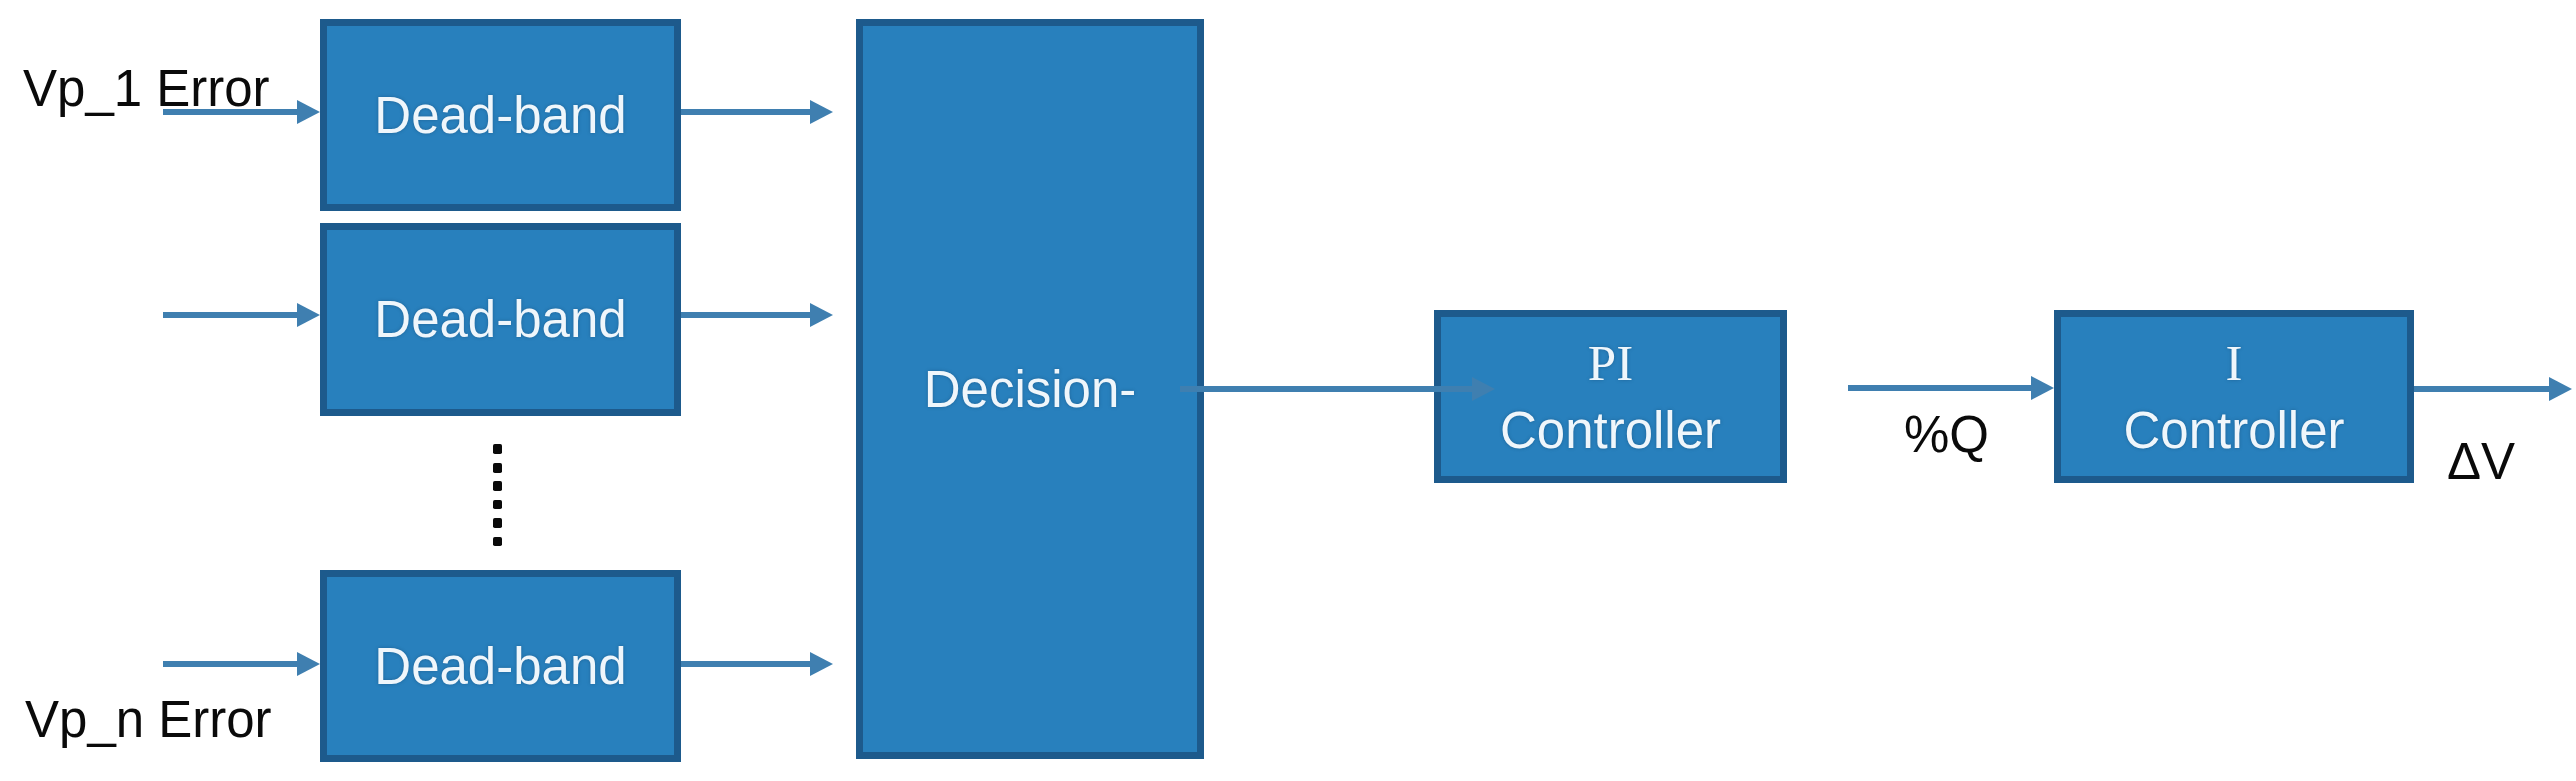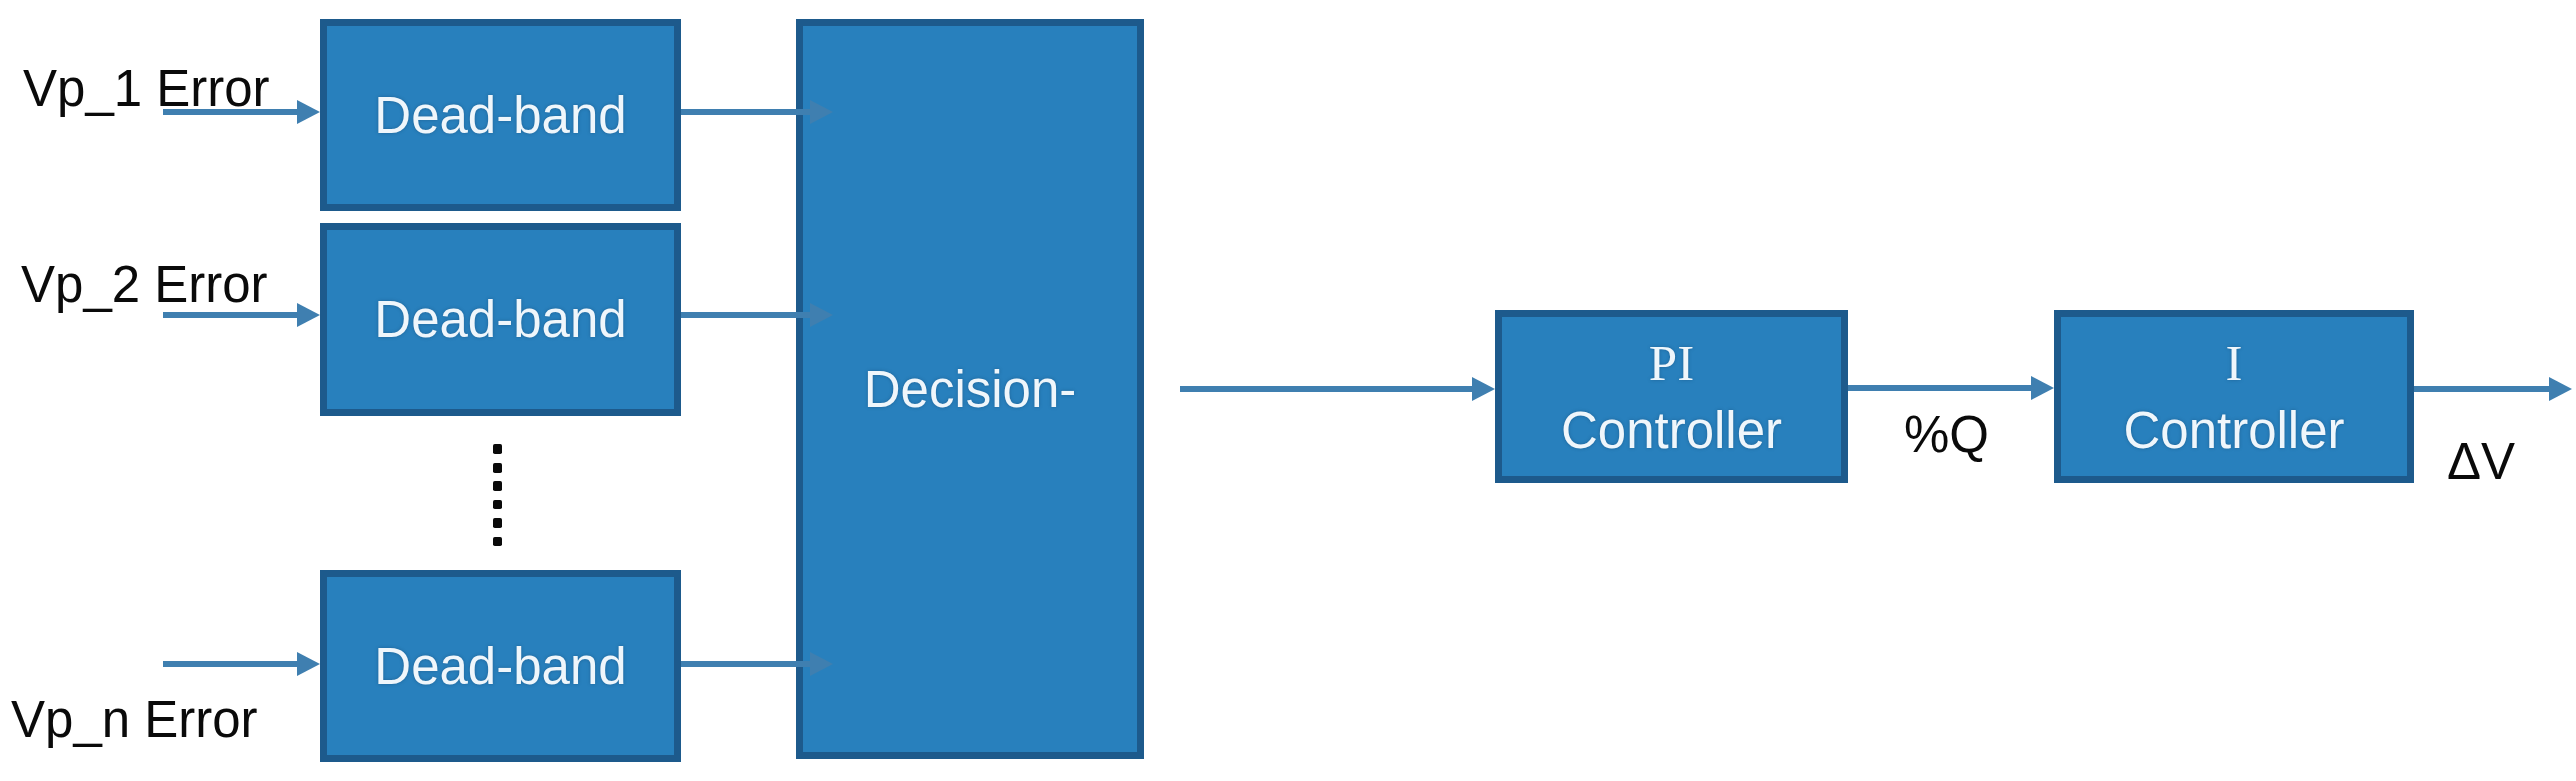--- a/index.html
+++ b/index.html
@@ -62,25 +62,25 @@
   <div class="block" style="left:320px;top:19.4px;width:361px;height:192px">
     <span>Dead-band</span>
   </div>
   <div class="block" style="left:320px;top:223px;width:361px;height:193px">
     <span>Dead-band</span>
   </div>
   <div class="block" style="left:320px;top:570px;width:361px;height:192px">
     <span>Dead-band</span>
   </div>
 
-  <div class="block" style="left:796px;top:19.4px;width:348px;height:740px">
+  <div class="block" style="left:856px;top:19.4px;width:348px;height:740px">
     <span>Decision-</span>
   </div>
 
-  <div class="block" style="left:1495px;top:310px;width:353px;height:173px">
+  <div class="block" style="left:1434px;top:310px;width:353px;height:173px">
     <span class="serif">PI</span>
     <span>Controller</span>
   </div>
 
   <div class="block" style="left:2054px;top:310px;width:360px;height:173px">
     <span class="serif">I</span>
     <span>Controller</span>
   </div>
 
   <div class="arrow" style="left:163px;top:100px;width:157px">
@@ -118,22 +118,21 @@
     <span class="shaft" style="width:186px"></span>
     <span class="head" style="left:183px"></span>
   </div>
 
   <div class="arrow" style="left:2414px;top:377px;width:158px">
     <span class="shaft" style="width:137px"></span>
     <span class="head" style="left:135px"></span>
   </div>
 
   <span class="lbl" style="left:23px;top:61px">Vp_1 Error</span>
-  <span class="lbl" style="left:21px;top:257px">Vp_2 Error</span>
-  <span class="lbl" style="left:11px;top:692px">Vp_n Error</span>
+  <span class="lbl" style="left:25px;top:692px">Vp_n Error</span>
   <span class="lbl" style="left:1904px;top:407px">%Q</span>
   <span class="lbl" style="left:2447px;top:434px">ΔV</span>
 
   <div class="vdots" style="left:493px;top:440px">
     <i></i>
     <i></i>
     <i></i>
     <i></i>
     <i></i>
     <i></i>

